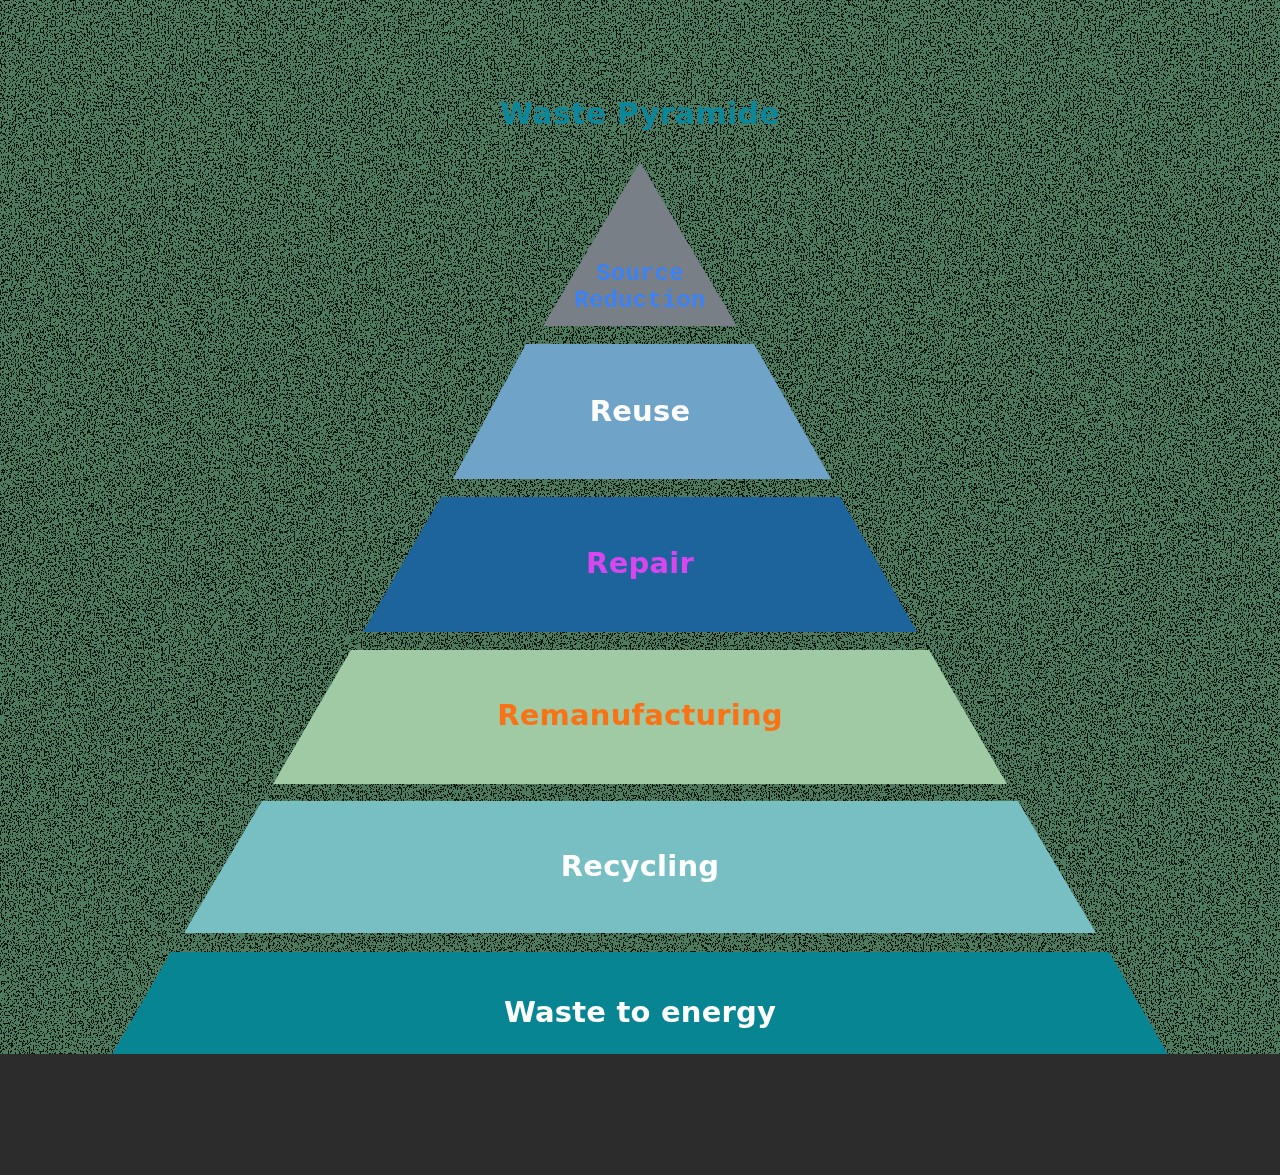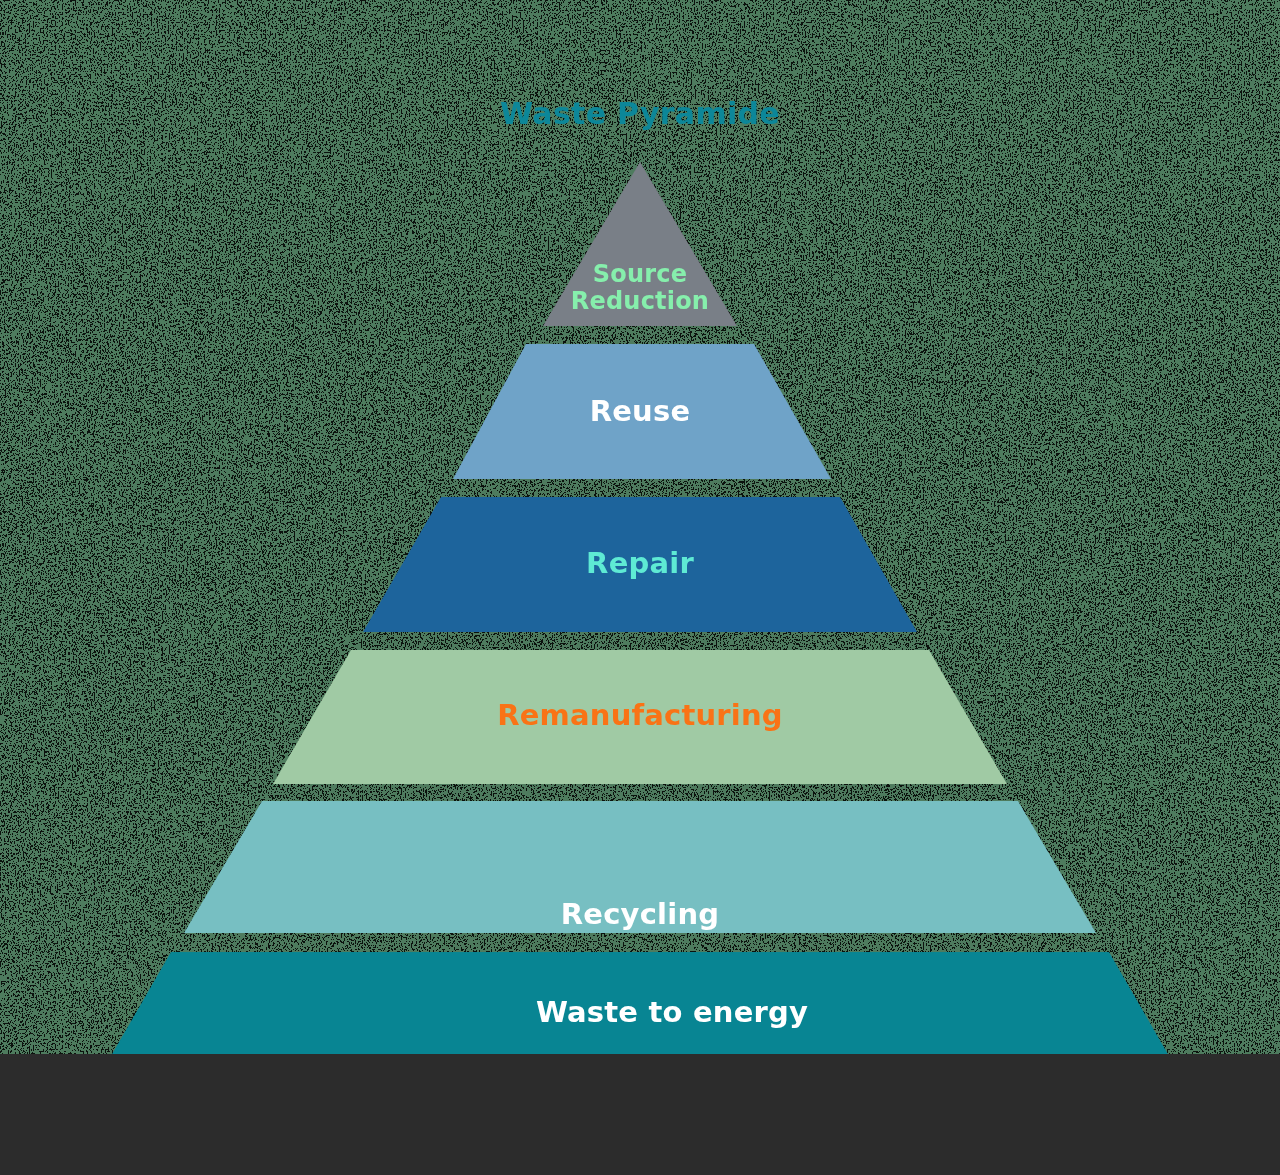--- a/index.html
+++ b/index.html
@@ -45,21 +45,21 @@
     top: 288px;
     width: 170px;
     font-size: 24px;
     white-space: normal;
     line-height: 1.12;
   }
   .label-reuse      { top: 412px;  font-size: 29px; text-align: right; }
   .label-repair     { top: 564px;  font-size: 29px; }
   .label-reman      { top: 716px;  font-size: 29px; }
   .label-recycling  { top: 867px;  font-size: 29px; }
-  .label-wte        { top: 1013px; font-size: 29px; margin-left: 32px; }
+  .label-wte        { top: 1013px; font-size: 29px; }
 </style>
 </head>
 <body>
 
 <div class="stage">
 
   <svg class="canvas" width="1280" height="1175" viewBox="0 0 1280 1175" xmlns="http://www.w3.org/2000/svg">
     <defs>
       <filter id="speckle" x="0" y="0" width="100%" height="100%">
         <feTurbulence type="fractalNoise" baseFrequency="0.72 0.5" numOctaves="3" seed="11" stitchTiles="stitch"></feTurbulence>
@@ -79,25 +79,25 @@
     <polygon points="640,162 737,326 543,326" fill="#797f87"></polygon>
     <polygon points="526,344 754,344 831,479 453,479" fill="#6fa3c8"></polygon>
     <polygon points="441,497 840,497 917,632 363,632" fill="#1d649c"></polygon>
     <polygon points="351,650 929,650 1007,784 273,784" fill="#a0caa4"></polygon>
     <polygon points="262,801 1018,801 1096,933 184,933" fill="#77bfc2"></polygon>
     <polygon points="171,952 1109,952 1180,1075 100,1075" fill="#088593"></polygon>
   </svg>
 
   <div class="diagram-title" style="color: rgb(12, 135, 153);">Waste Pyramide</div>
 
-  <div class="overlay-label label-source-reduction" style="color: #86efac;">Source Reduction</div>
+  <div class="overlay-label label-source-reduction" style="color: #3b82f6; font-family: Liberation Mono, monospace;">Source Reduction</div>
 
   <div class="overlay-label label-reuse" style="color: rgb(255, 255, 255);">Reuse</div>
 
-  <div class="overlay-label label-repair" style="color: #5eead4;">Repair</div>
+  <div class="overlay-label label-repair" style="color: #d946ef;">Repair</div>
 
   <div class="overlay-label label-reman" style="color: #f97316;">Remanufacturing</div>
 
-  <div class="overlay-label label-recycling" style="color: rgb(255, 255, 255); margin-top: 48px;">Recycling</div>
+  <div class="overlay-label label-recycling" style="color: rgb(255, 255, 255);">Recycling</div>
 
   <div class="overlay-label label-wte" style="color: rgb(255, 255, 255);">Waste to energy</div>
 
 </div>
 
 </body></html>

